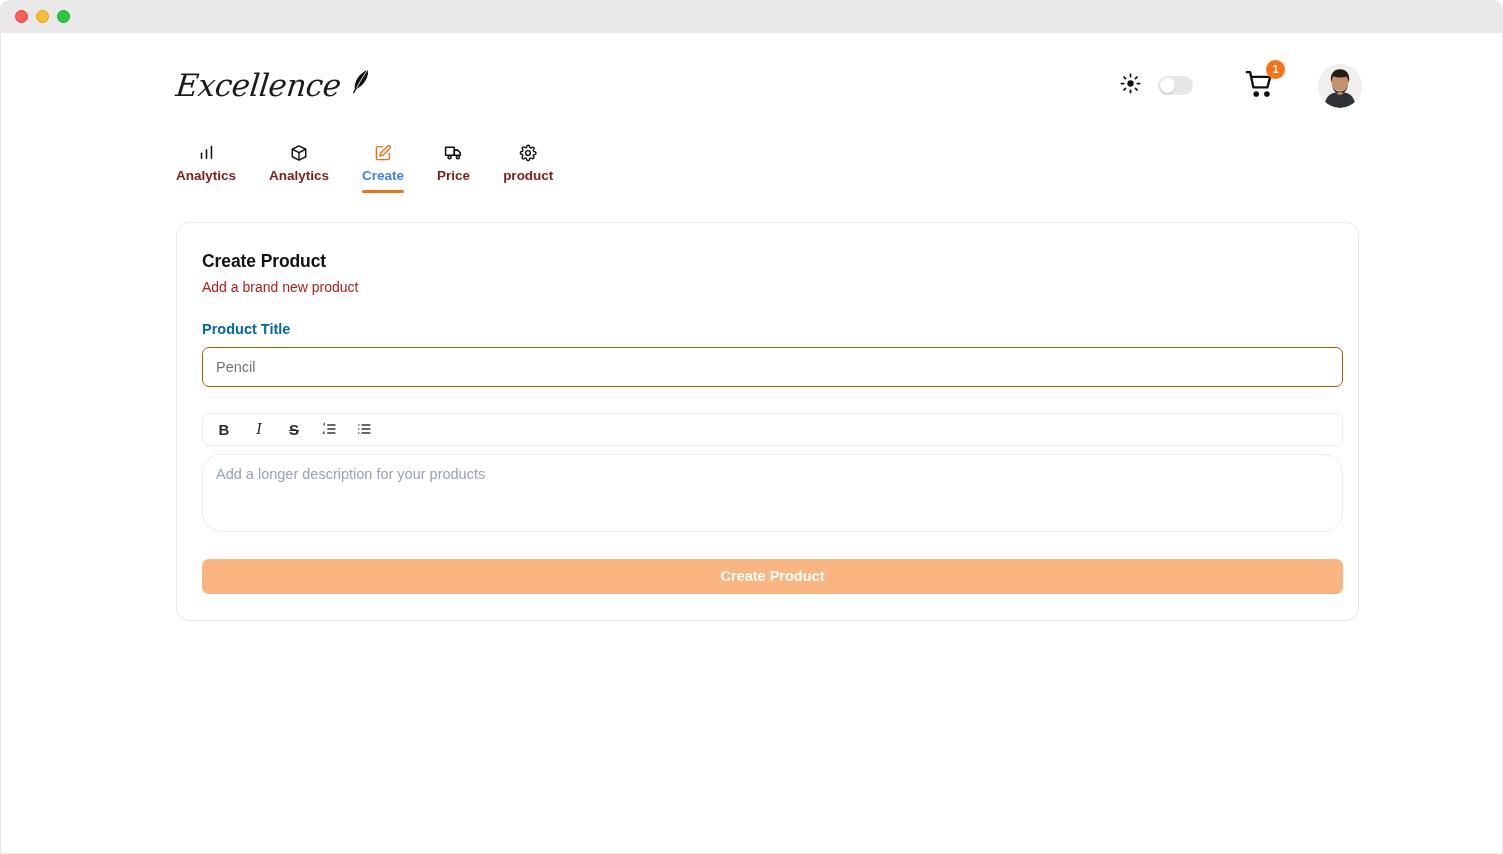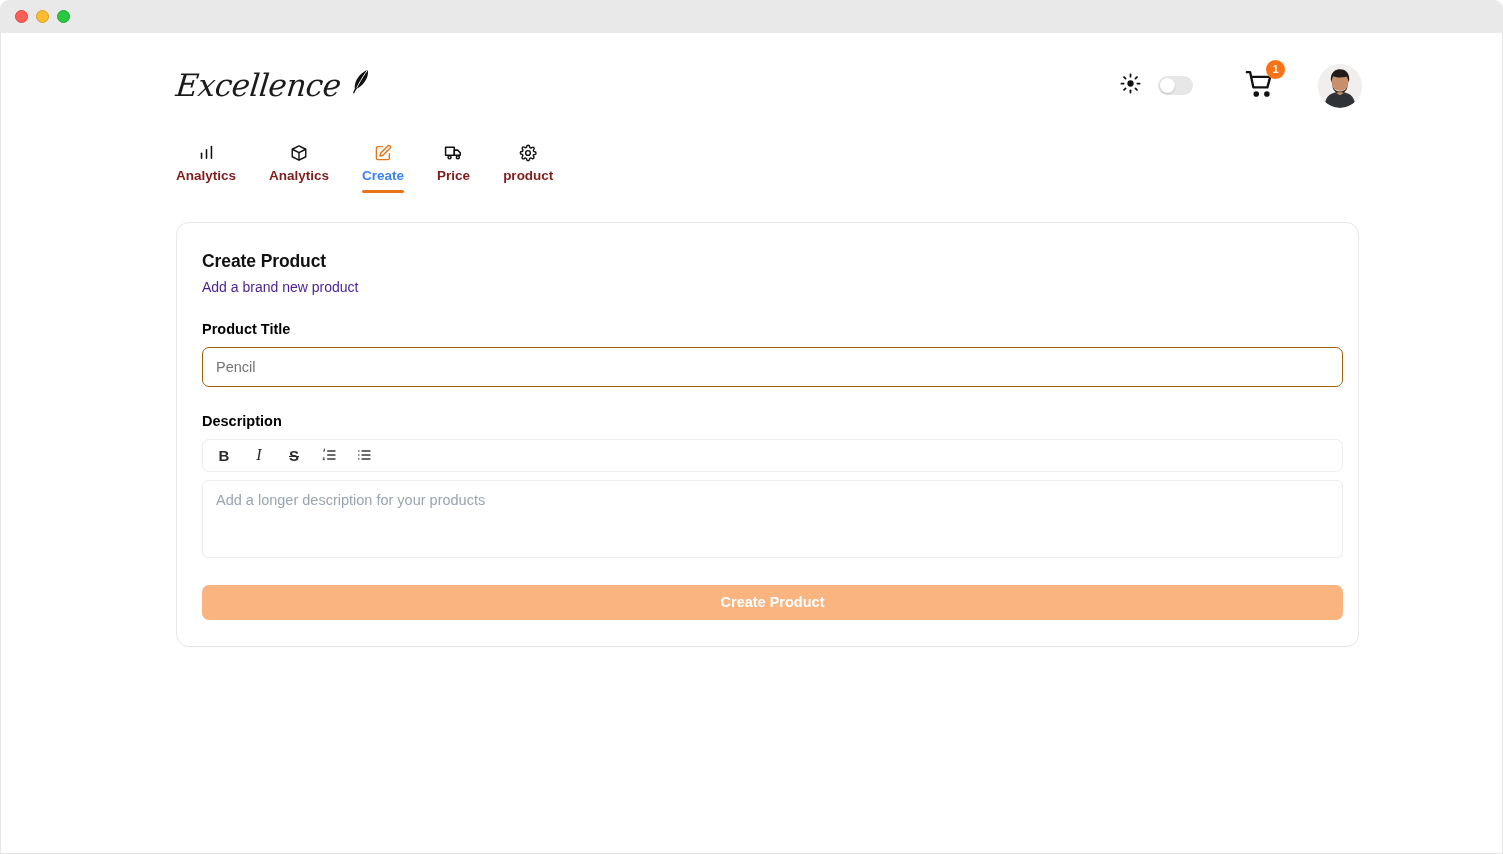--- a/index.html
+++ b/index.html
@@ -165,28 +165,28 @@
   }
 
   .card-title {
     font-size: 17.5px;
     font-weight: 700;
     color: #111111;
     letter-spacing: -0.1px;
   }
   .card-subtitle {
     font-size: 14px;
-    color: #4c1d95;
+    color: #b91c1c;
     margin-top: 7px;
   }
 
   .field-label {
     font-size: 14.5px;
     font-weight: 600;
-    color: #000000;
+    color: #0369a1;
     margin-bottom: 10px;
     display: block;
   }
   .field-block { margin-top: 26px; }
 
   .text-input {
     width: 100%;
     height: 40px;
     border: 1px solid #a16207;
     border-radius: 7px;
@@ -224,21 +224,21 @@
   }
   .tool-btn.bold { font-family: "Liberation Sans", sans-serif; font-weight: 700; font-size: 15px; }
   .tool-btn.italic { font-style: italic; font-size: 16px; font-family: "Liberation Serif", serif; }
   .tool-btn.strike { text-decoration: line-through; font-weight: 600; font-size: 15px; font-family: "Liberation Sans", sans-serif; }
 
   .editor-body {
     margin-top: 8px;
     width: 100%;
     height: 78px;
     border: 1px solid #ececec;
-    border-radius: 6px;
+    border-radius: 19px;
     padding: 11px 13px;
     font-family: "Liberation Sans", sans-serif;
     font-size: 14.5px;
     color: #9aa3b0;
     resize: none;
     outline: none;
     background: #ffffff;
   }
   .editor-body::placeholder { color: #9aa3b0; }
 
@@ -419,21 +419,20 @@
 
       <div class="card-title">Create Product</div>
       <div class="card-subtitle">Add a brand new product</div>
 
       <div class="field-block">
         <label class="field-label">Product Title</label>
         <input class="text-input" type="text" placeholder="Pencil" style="">
       </div>
 
       <div class="field-block">
-        <label class="field-label">Description</label>
 
         <div class="editor-toolbar">
           <button class="tool-btn bold">B</button>
           <button class="tool-btn italic">I</button>
           <button class="tool-btn strike">S</button>
           <button class="tool-btn">
             <svg width="16" height="16" viewBox="0 0 24 24" fill="none" stroke="#3a3a3a" stroke-width="2" stroke-linecap="round">
               <line x1="10" y1="6" x2="21" y2="6"></line>
               <line x1="10" y1="12" x2="21" y2="12"></line>
               <line x1="10" y1="18" x2="21" y2="18"></line>

